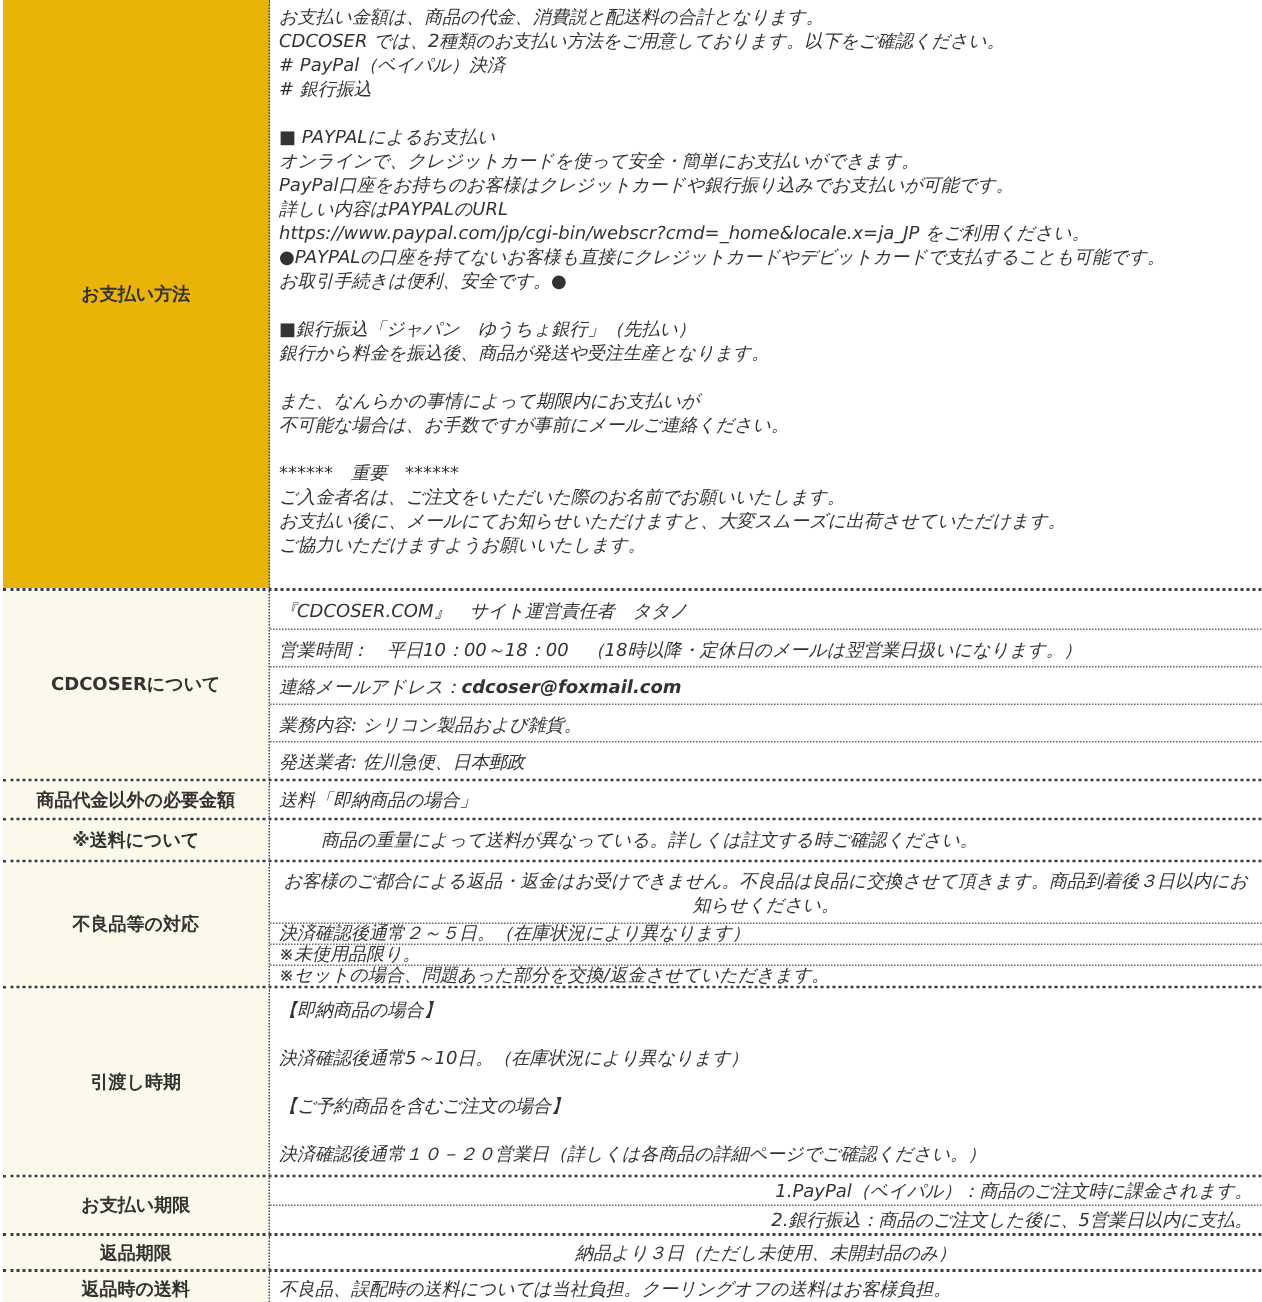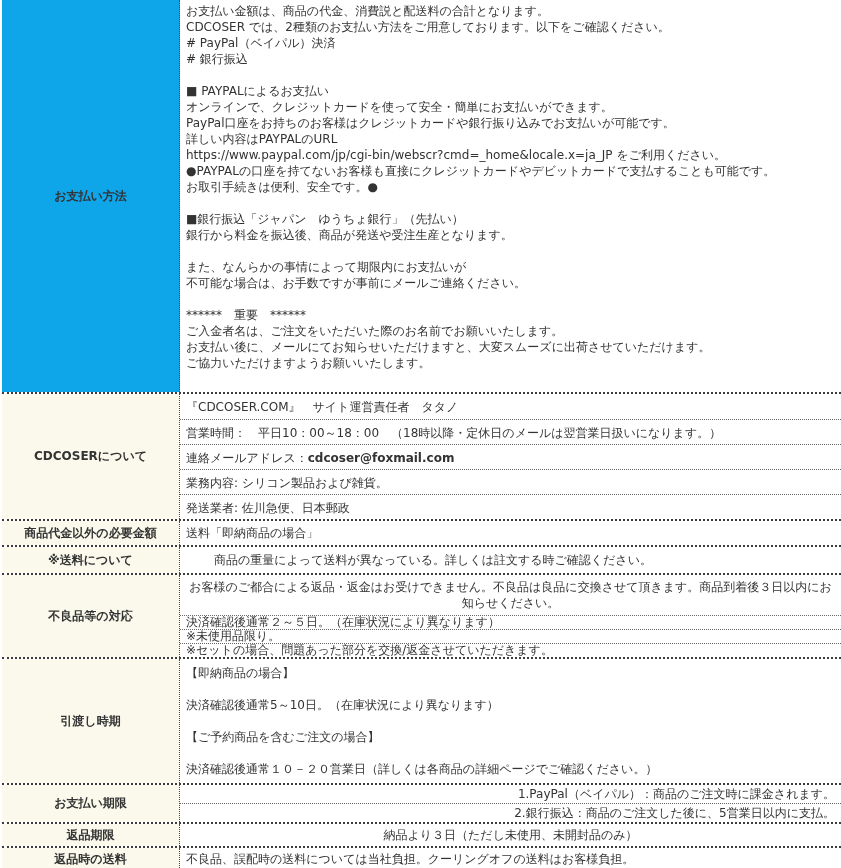--- a/index.html
+++ b/index.html
@@ -25,22 +25,22 @@
     background: var(--label-bg);
     border-right: 1px dotted #4a4a4a;
     display: flex;
     align-items: center;
     justify-content: center;
     text-align: center;
     font-weight: bold;
     padding: 2px 6px;
     line-height: 15px;
   }
-  .row-payment .label-cell { background: #0ea5e9; }
-  .content-cell { flex: 1 1 auto; min-width: 0; background: #ffffff; }
+  .row-payment .label-cell { background: #eab308; }
+  .content-cell { flex: 1 1 auto; min-width: 0; background: #ffffff; font-style: italic; }
   .body-text { white-space: pre-line; padding: 3px 6px; line-height: 16px; }
   .subrow { border-top: 1px dotted var(--dot-minor); padding: 4px 6px; line-height: 16px; }
   .subrow:first-child { border-top: none; }
 
   .row-payment .body-text { min-height: 392px; }
   .row-about .subrow { min-height: 25px; padding: 5px 6px 3px; }
   .row-extra .body-text { min-height: 24px; padding: 4px 6px; }
   .row-shipnote .body-text { min-height: 26px; padding: 5px 6px; margin-left: 28px; }
   .row-defect .subrow-large { min-height: 40px; padding: 4px 6px; text-align: center; }
   .row-defect .subrow-small { min-height: 13px; padding: 0 6px; line-height: 13px; }

